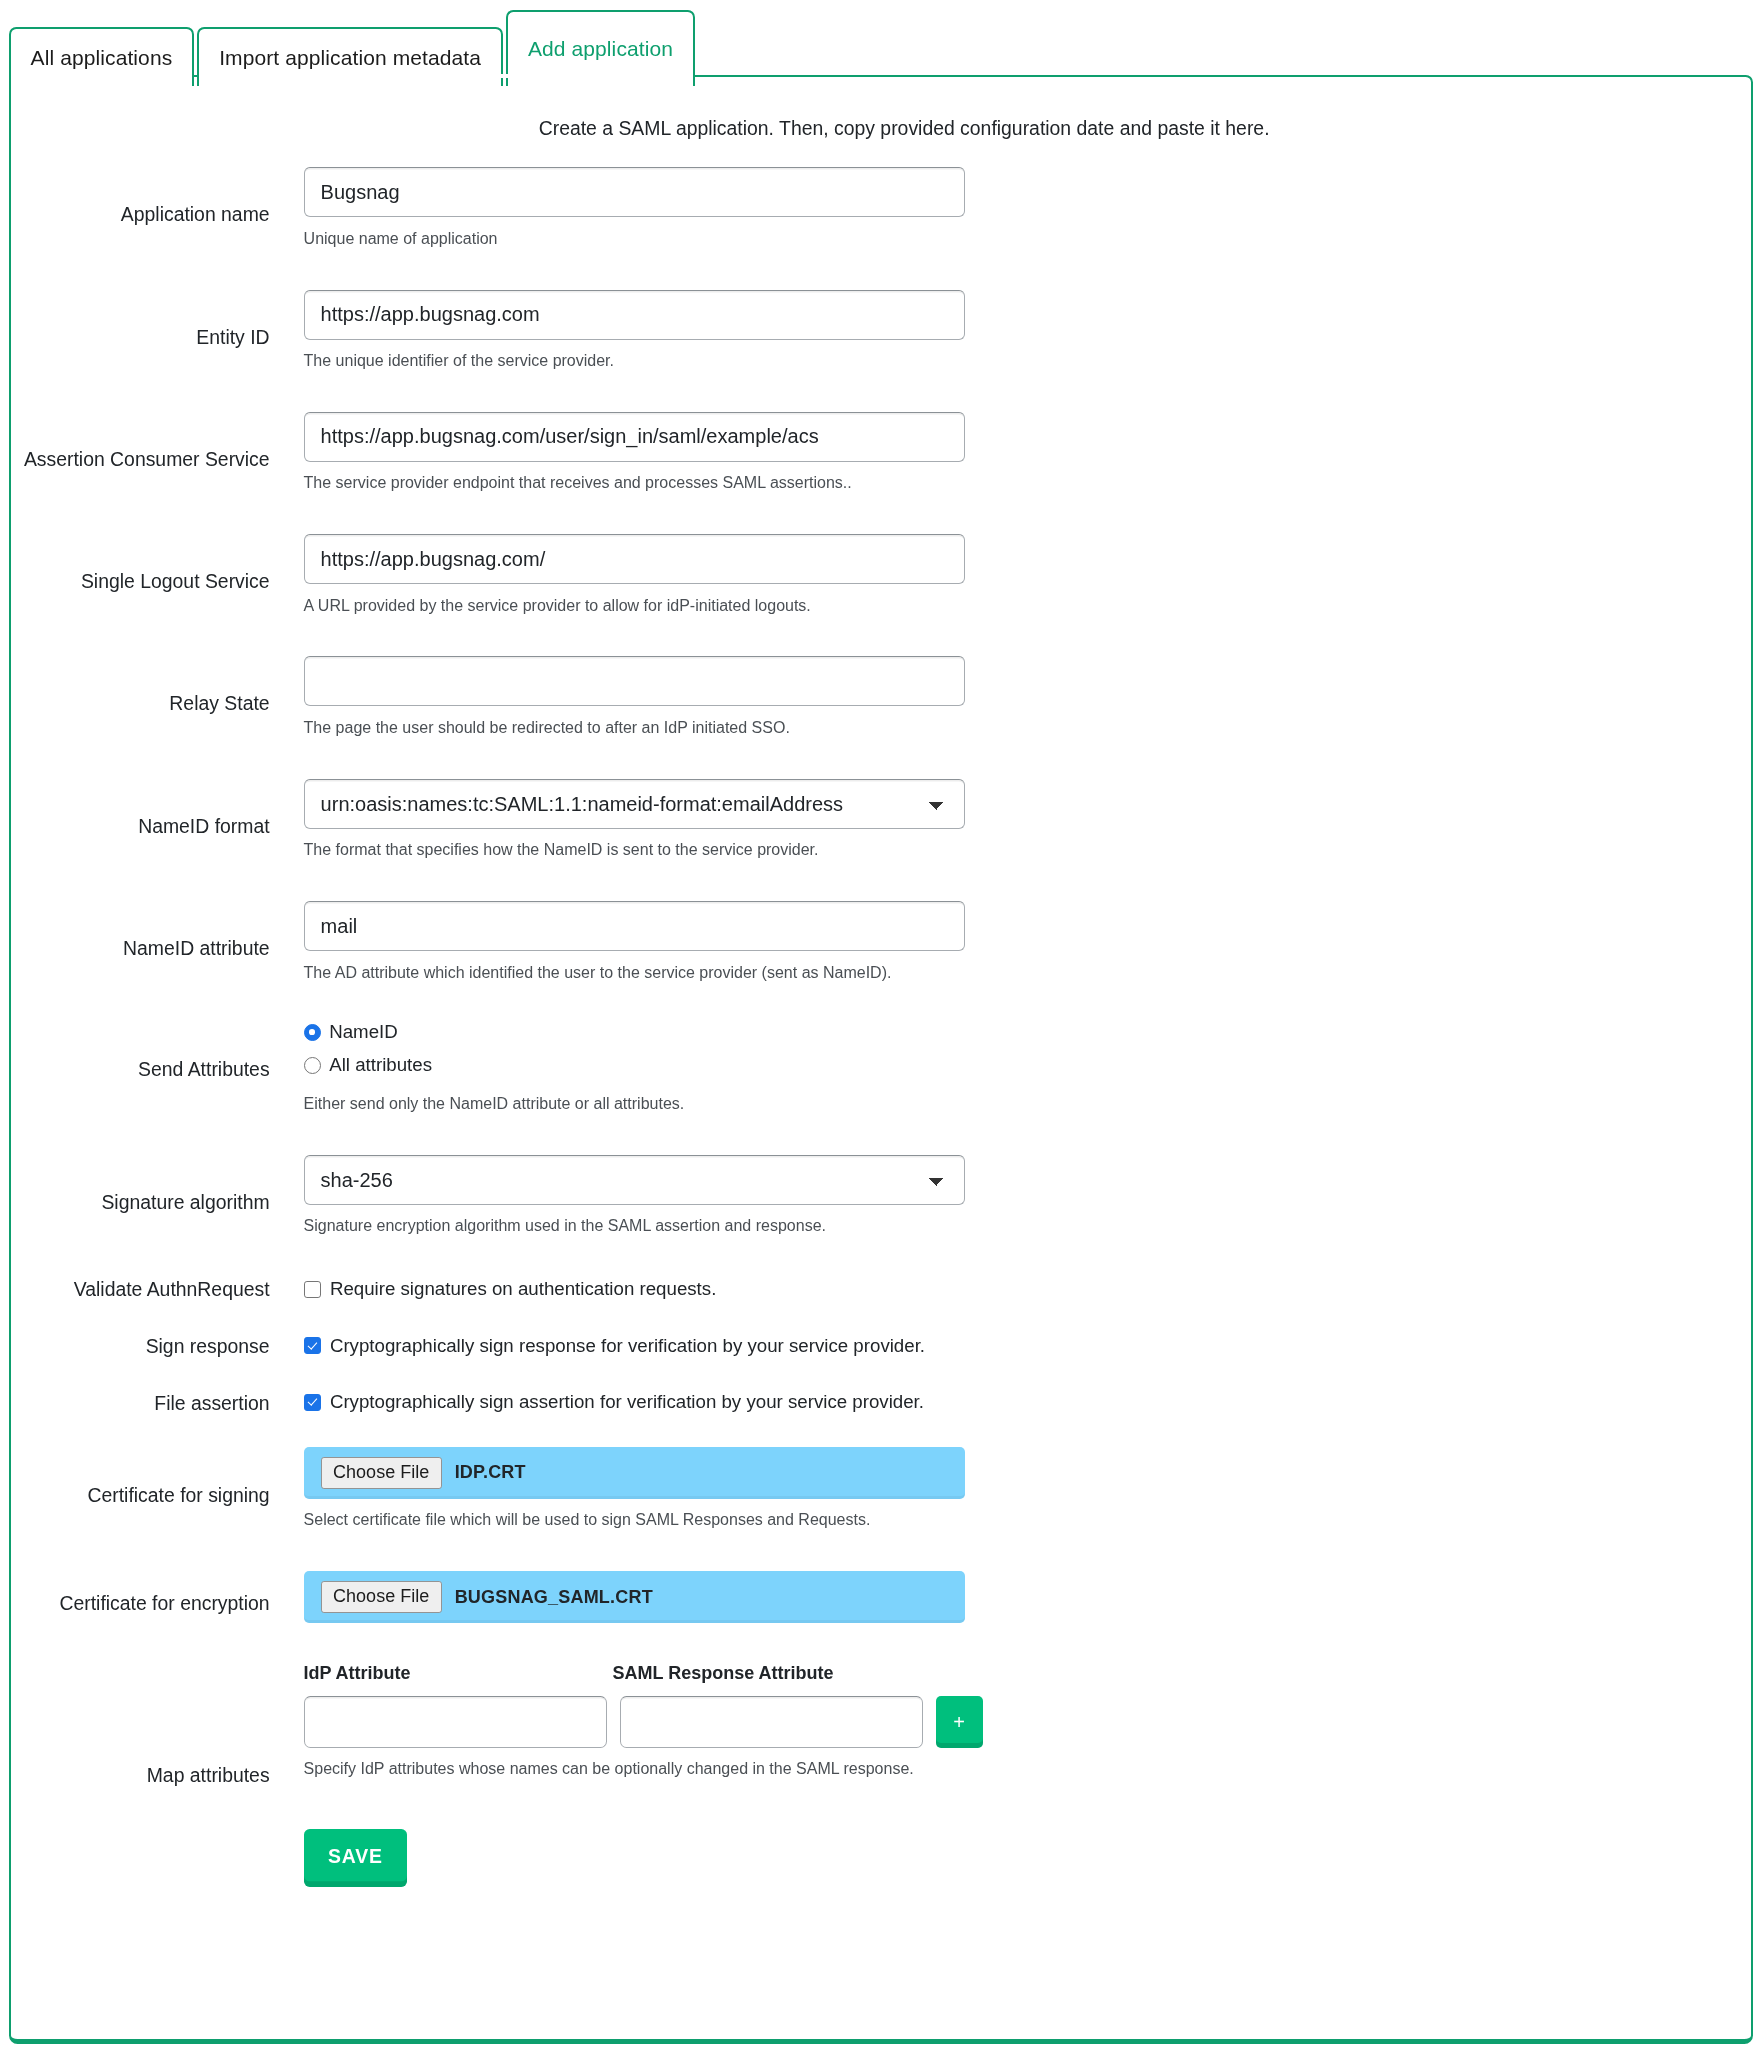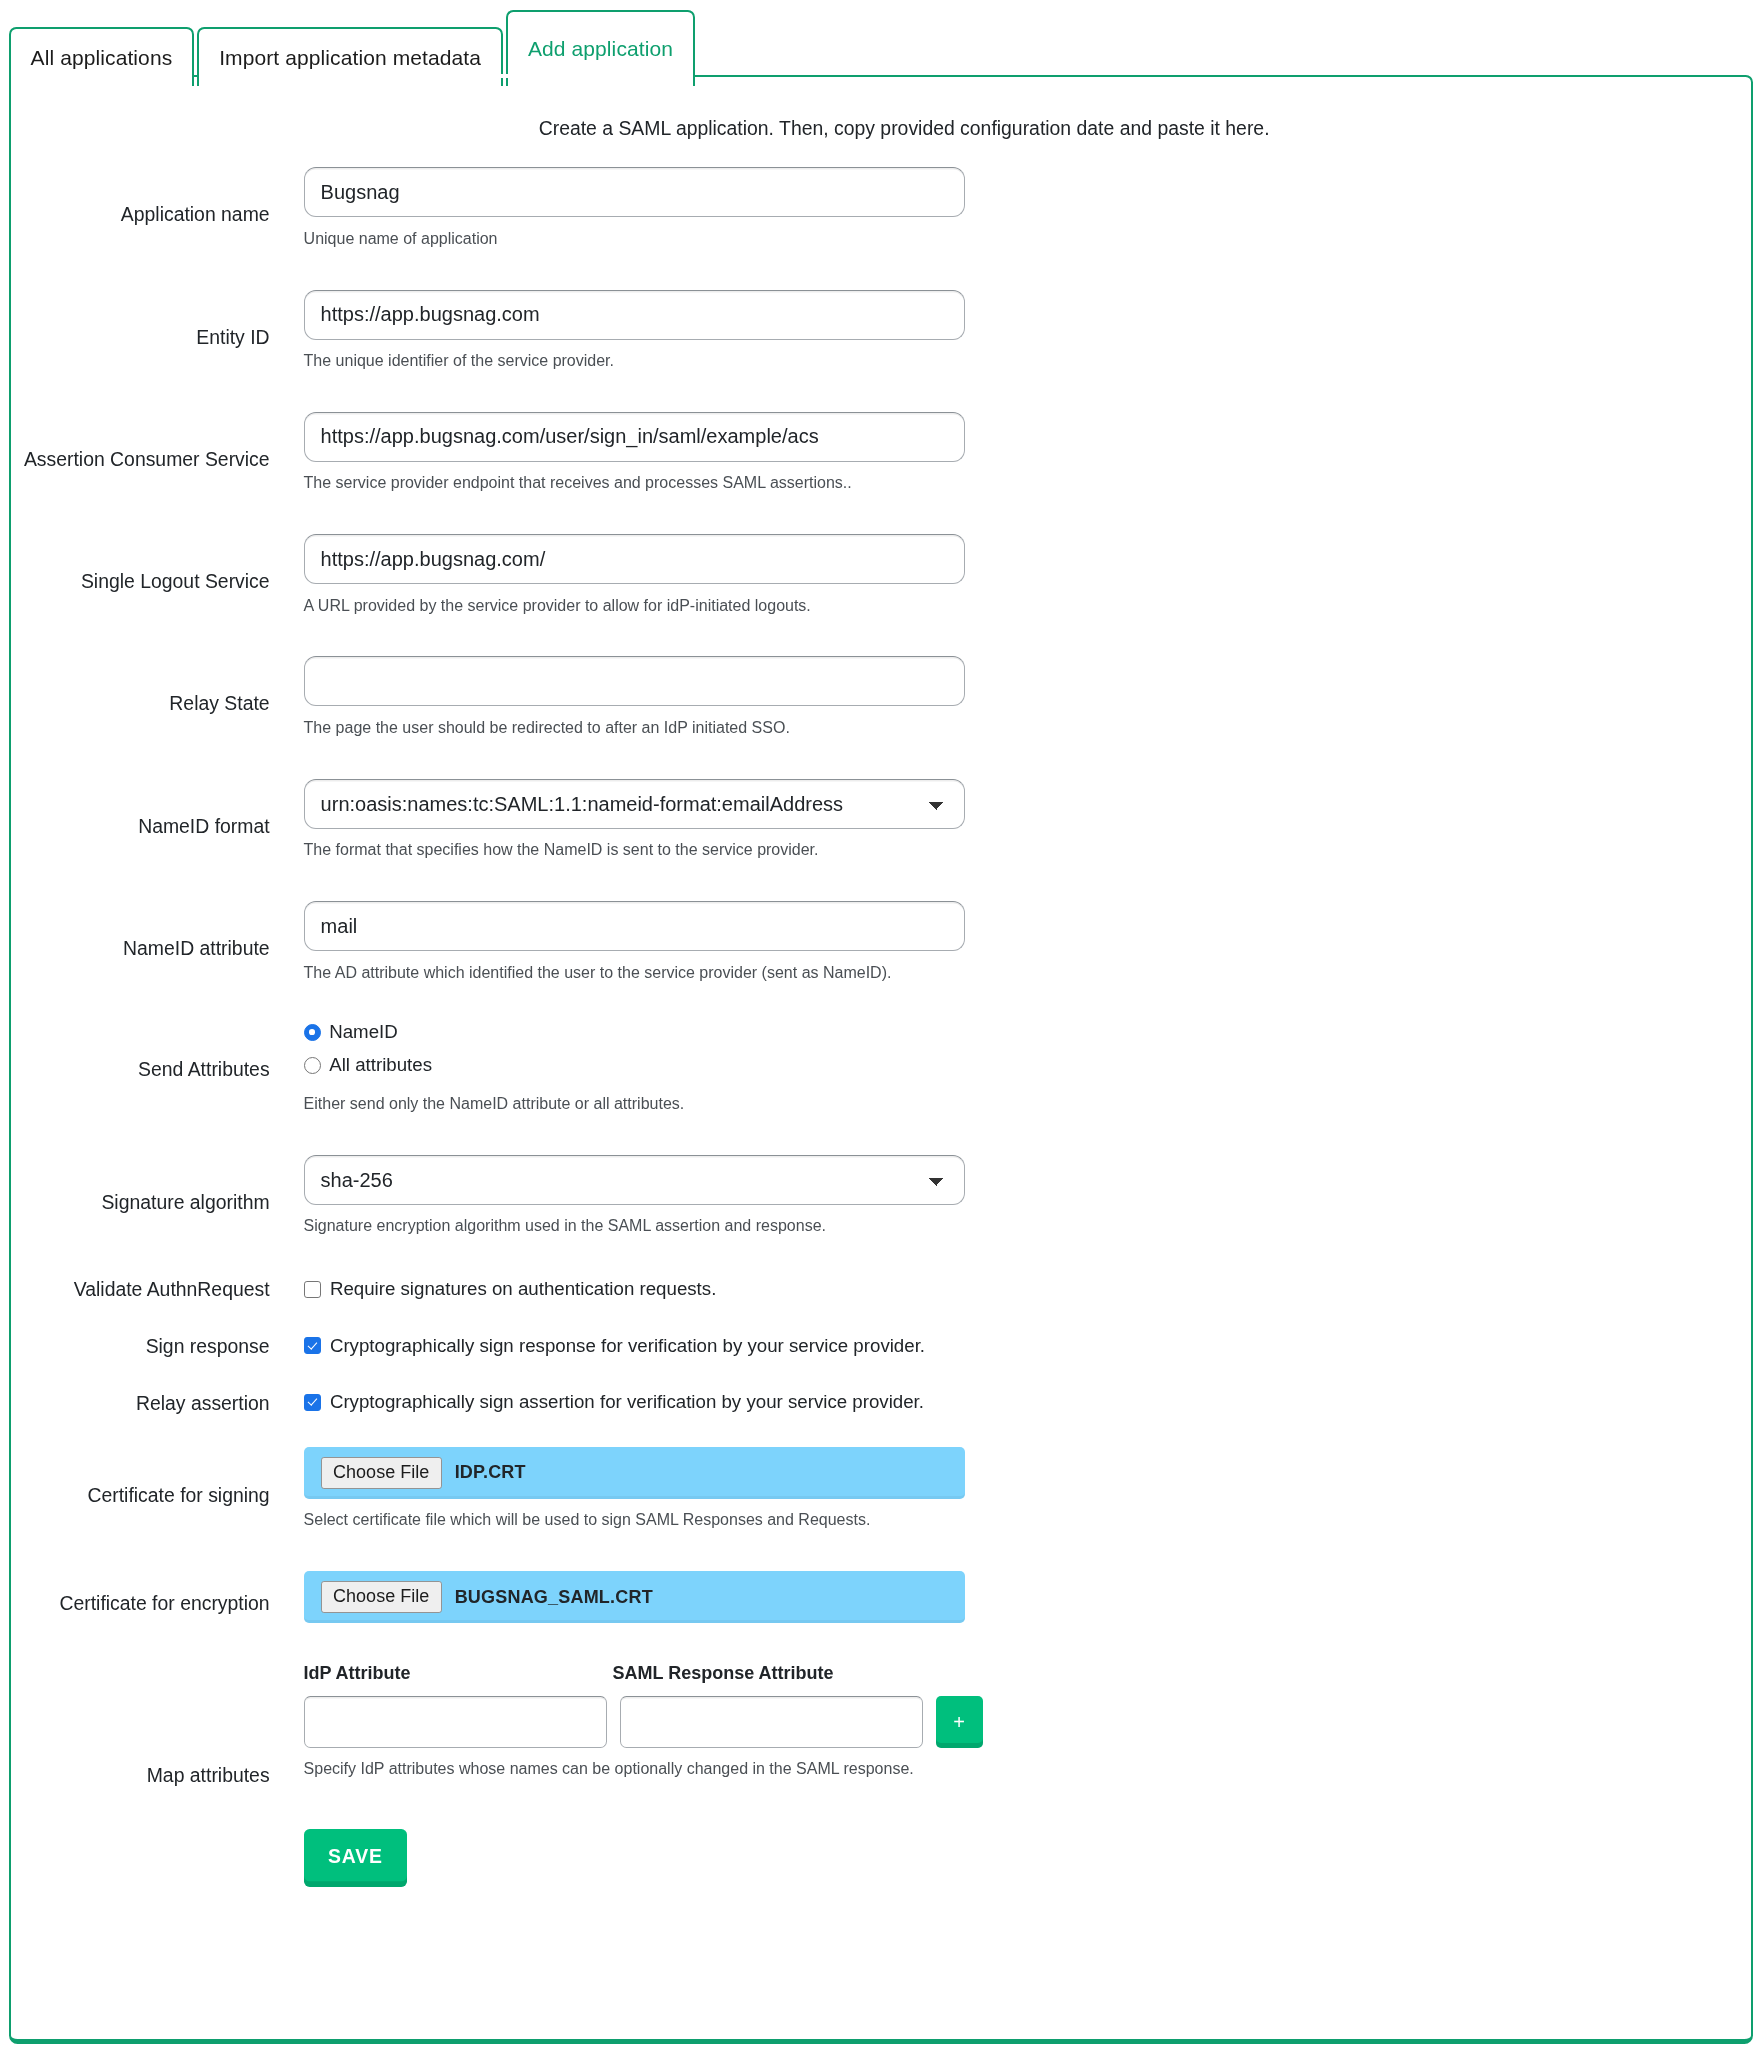--- a/index.html
+++ b/index.html
@@ -122,21 +122,21 @@
   
   .lbl-field  { padding-top: 13px; }
   .lbl-tight  { padding-top: 1.4px; }
 
   .field {
     box-sizing: border-box;
     width: 661px;
     height: 50px;
     border: 1.4px solid #a7acb1;
     border-top-color: #8b9196;
-    border-radius: 12px;
+    border-radius: 6px;
     background: #ffffff;
     font-family: "Liberation Sans", sans-serif;
     font-size: 20px;
     color: #212529;
     padding: 0 16px;
     outline: none;
     box-shadow: inset 0 2.2px 0 -0.7px rgba(0,0,0,0.07);
   }
   select.field {
     appearance: none;
@@ -459,21 +459,21 @@
             <div class="opt">
               <span class="checkbox checked"></span>
               <span>Cryptographically sign response for verification by your service provider.</span>
             </div>
           </div>
         </div>
 
         <div class="spacer-md"></div>
 
         <div class="row">
-          <div class="label lbl-tight">Relay assertion</div>
+          <div class="label lbl-tight">File assertion</div>
           <div class="control">
             <div class="opt">
               <span class="checkbox checked"></span>
               <span>Cryptographically sign assertion for verification by your service provider.</span>
             </div>
           </div>
         </div>
 
         <div class="spacer-md"></div>
 

